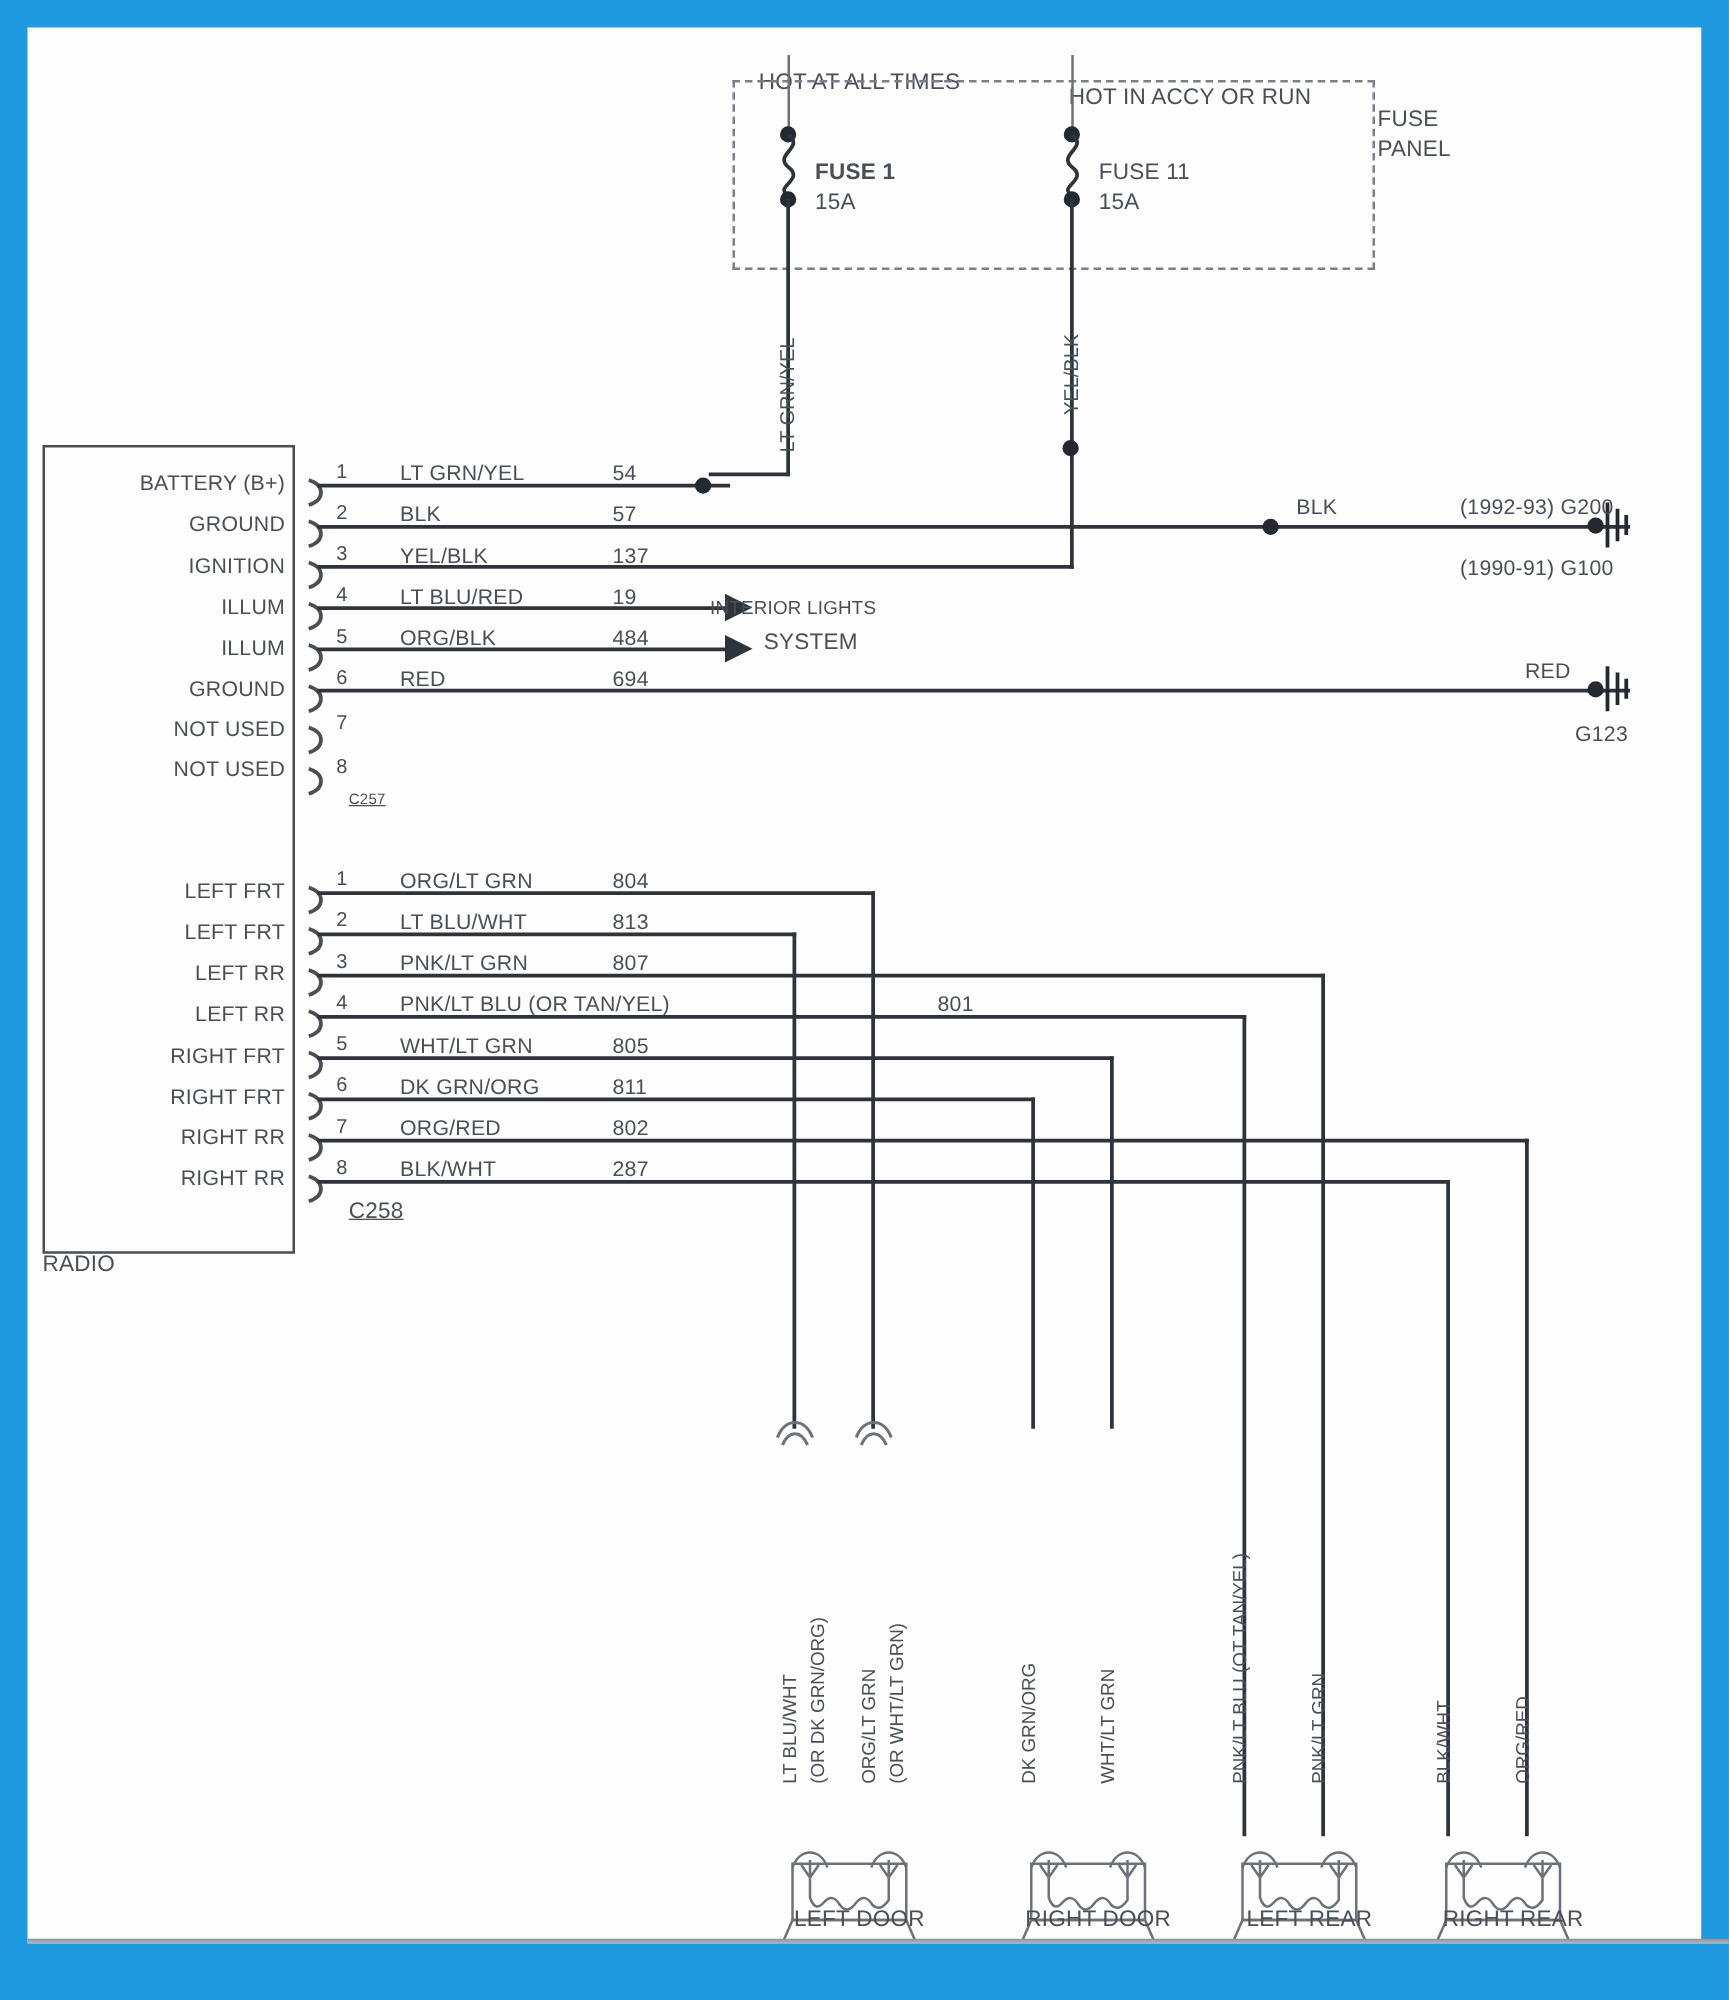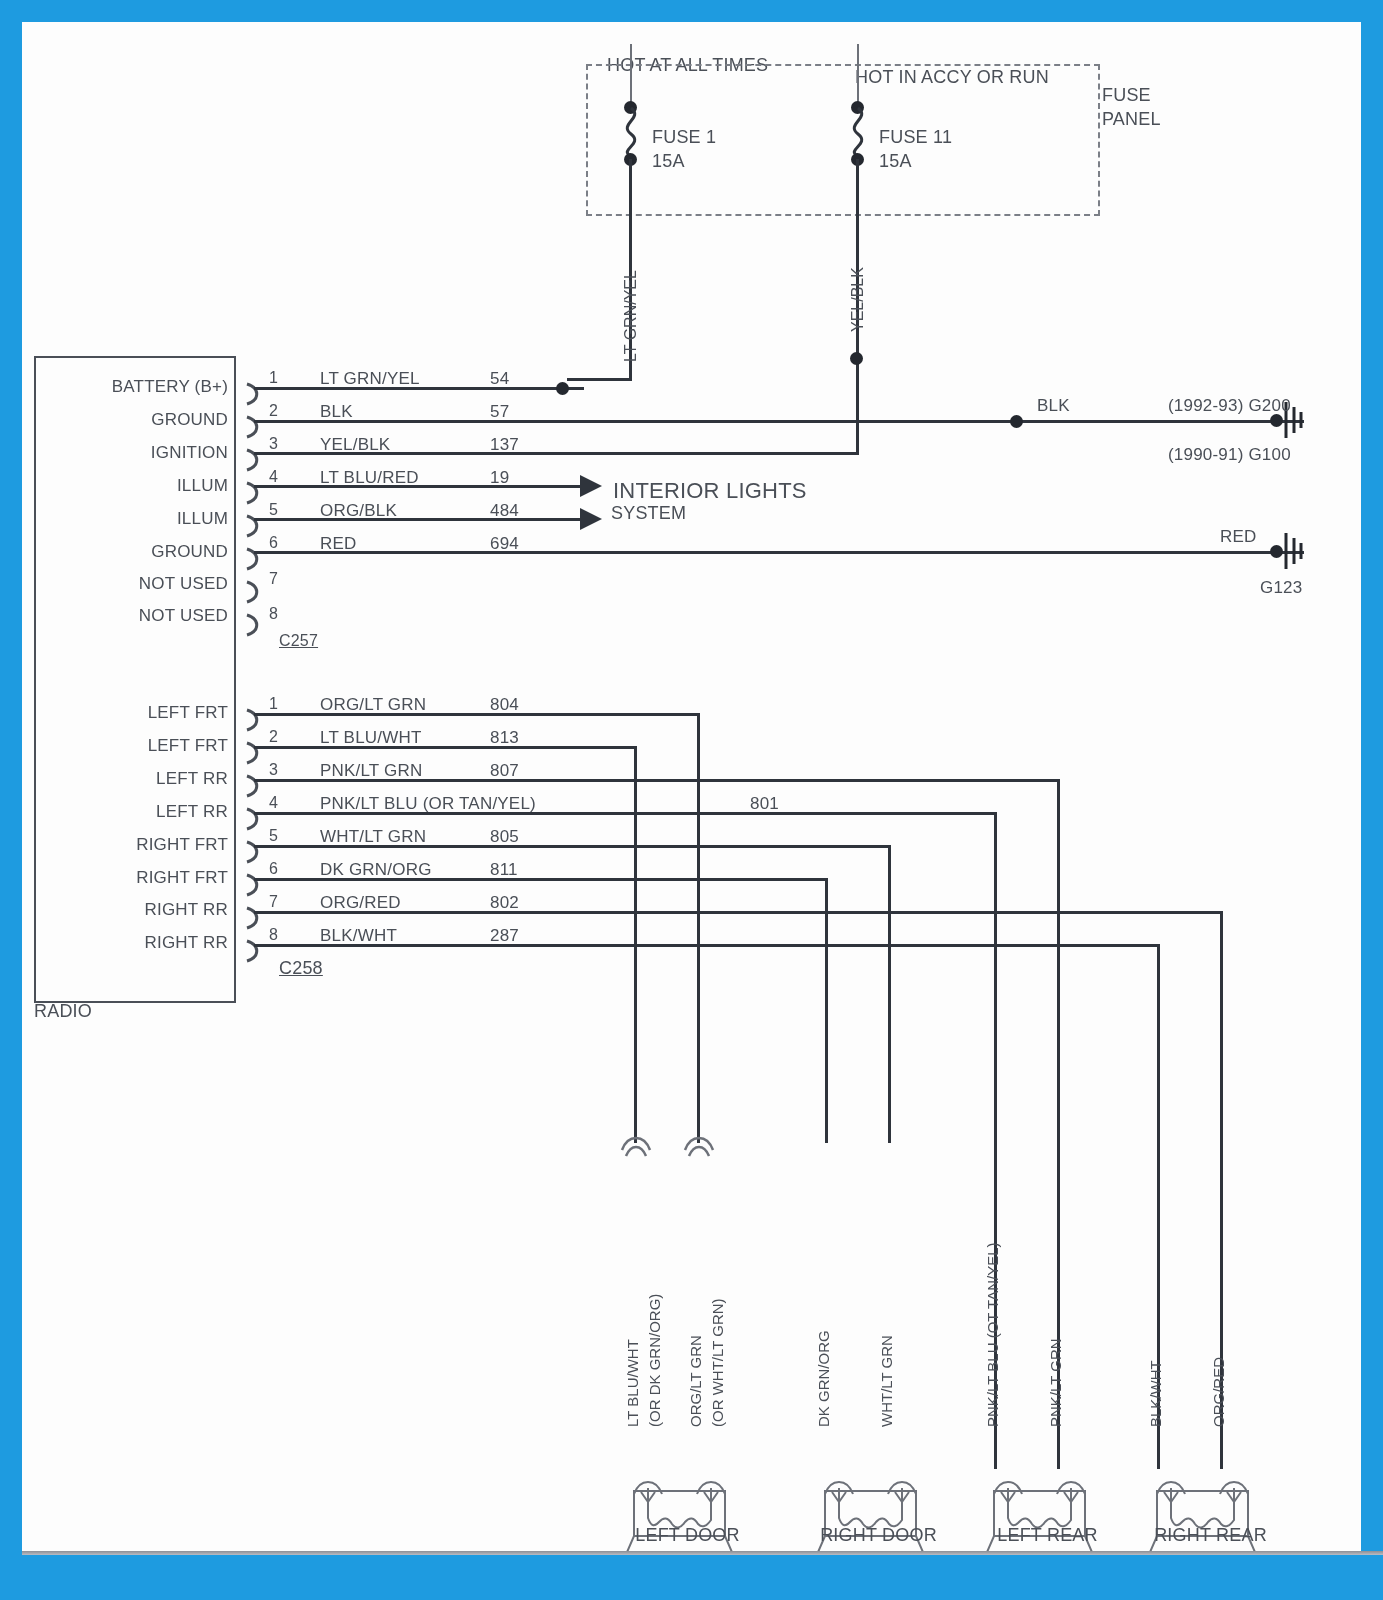--- a/index.html
+++ b/index.html
@@ -45,21 +45,21 @@
 
     <div class="t" style="left:1080px;top:63px;font-size:18px;">FUSE</div>
     <div class="t" style="left:1080px;top:87px;font-size:18px;">PANEL</div>
 
     <div class="vl" style="left:608px;top:22px;height:60px;"></div>
     <div class="dot" style="left:602px;top:79px;"></div>
     <svg style="left:596px;top:86px;width:26px;height:48px;">
       <path d="M13 0 C 26 10, 0 16, 13 26 C 26 36, 0 42, 13 48" fill="none" stroke="#2f343c" stroke-width="3"></path>
     </svg>
     <div class="dot" style="left:602px;top:131px;"></div>
-    <div class="t" style="left:630px;top:105px;font-size:18px;">FUSE 1</div>
+    <div class="t" style="left:630px;top:105px;font-size:18px;font-weight:bold;">FUSE 1</div>
     <div class="t" style="left:630px;top:129px;font-size:18px;">15A</div>
     <div class="v" style="left:607px;top:137px;height:222px;"></div>
     <div class="h" style="left:545px;top:356px;width:65px;"></div>
     <div class="vt" style="left:600px;top:340px;">LT GRN/YEL</div>
 
     <div class="vl" style="left:835px;top:22px;height:60px;"></div>
     <div class="dot" style="left:829px;top:79px;"></div>
     <svg style="left:823px;top:86px;width:26px;height:48px;">
       <path d="M13 0 C 26 10, 0 16, 13 26 C 26 36, 0 42, 13 48" fill="none" stroke="#2f343c" stroke-width="3"></path>
     </svg>
@@ -121,23 +121,23 @@
     <div class="h" style="left:232px;top:365px;width:330px;"></div>
     <div class="dot" style="left:534px;top:360px;"></div>
     <div class="h" style="left:232px;top:398px;width:1050px;"></div>
     <div class="h" style="left:232px;top:430px;width:30px;"></div>
     <div class="h" style="left:232px;top:463px;width:328px;"></div>
     <div class="arrow" style="left:558px;top:453px;"></div>
     <div class="h" style="left:232px;top:496px;width:328px;"></div>
     <div class="arrow" style="left:558px;top:486px;"></div>
     <div class="h" style="left:232px;top:529px;width:1050px;"></div>
 
-    <div class="t ul" style="left:257px;top:610px;font-size:16px;">C257</div>
-
-    <div class="t" style="left:591px;top:456px;font-size:22px;">INTERIOR LIGHTS</div>
+    <div class="t ul" style="left:257px;top:610px;font-size:12px;">C257</div>
+
+    <div class="t" style="left:546px;top:456px;font-size:15px;">INTERIOR LIGHTS</div>
     <div class="t" style="left:570px;top:481px;font-size:18px;margin-left:19px;">SYSTEM</div>
 
     <div class="dot" style="left:988px;top:393px;"></div>
     <div class="t" style="left:1015px;top:374px;">BLK</div>
     <div class="dot" style="left:1248px;top:392px;"></div>
     <svg style="left:1262px;top:380px;width:24px;height:36px;">
       <g stroke="#24282f" stroke-width="3" fill="none">
         <line x1="2" y1="0" x2="2" y2="36"></line>
         <line x1="10" y1="5" x2="10" y2="31"></line>
         <line x1="17" y1="10" x2="17" y2="26"></line>

